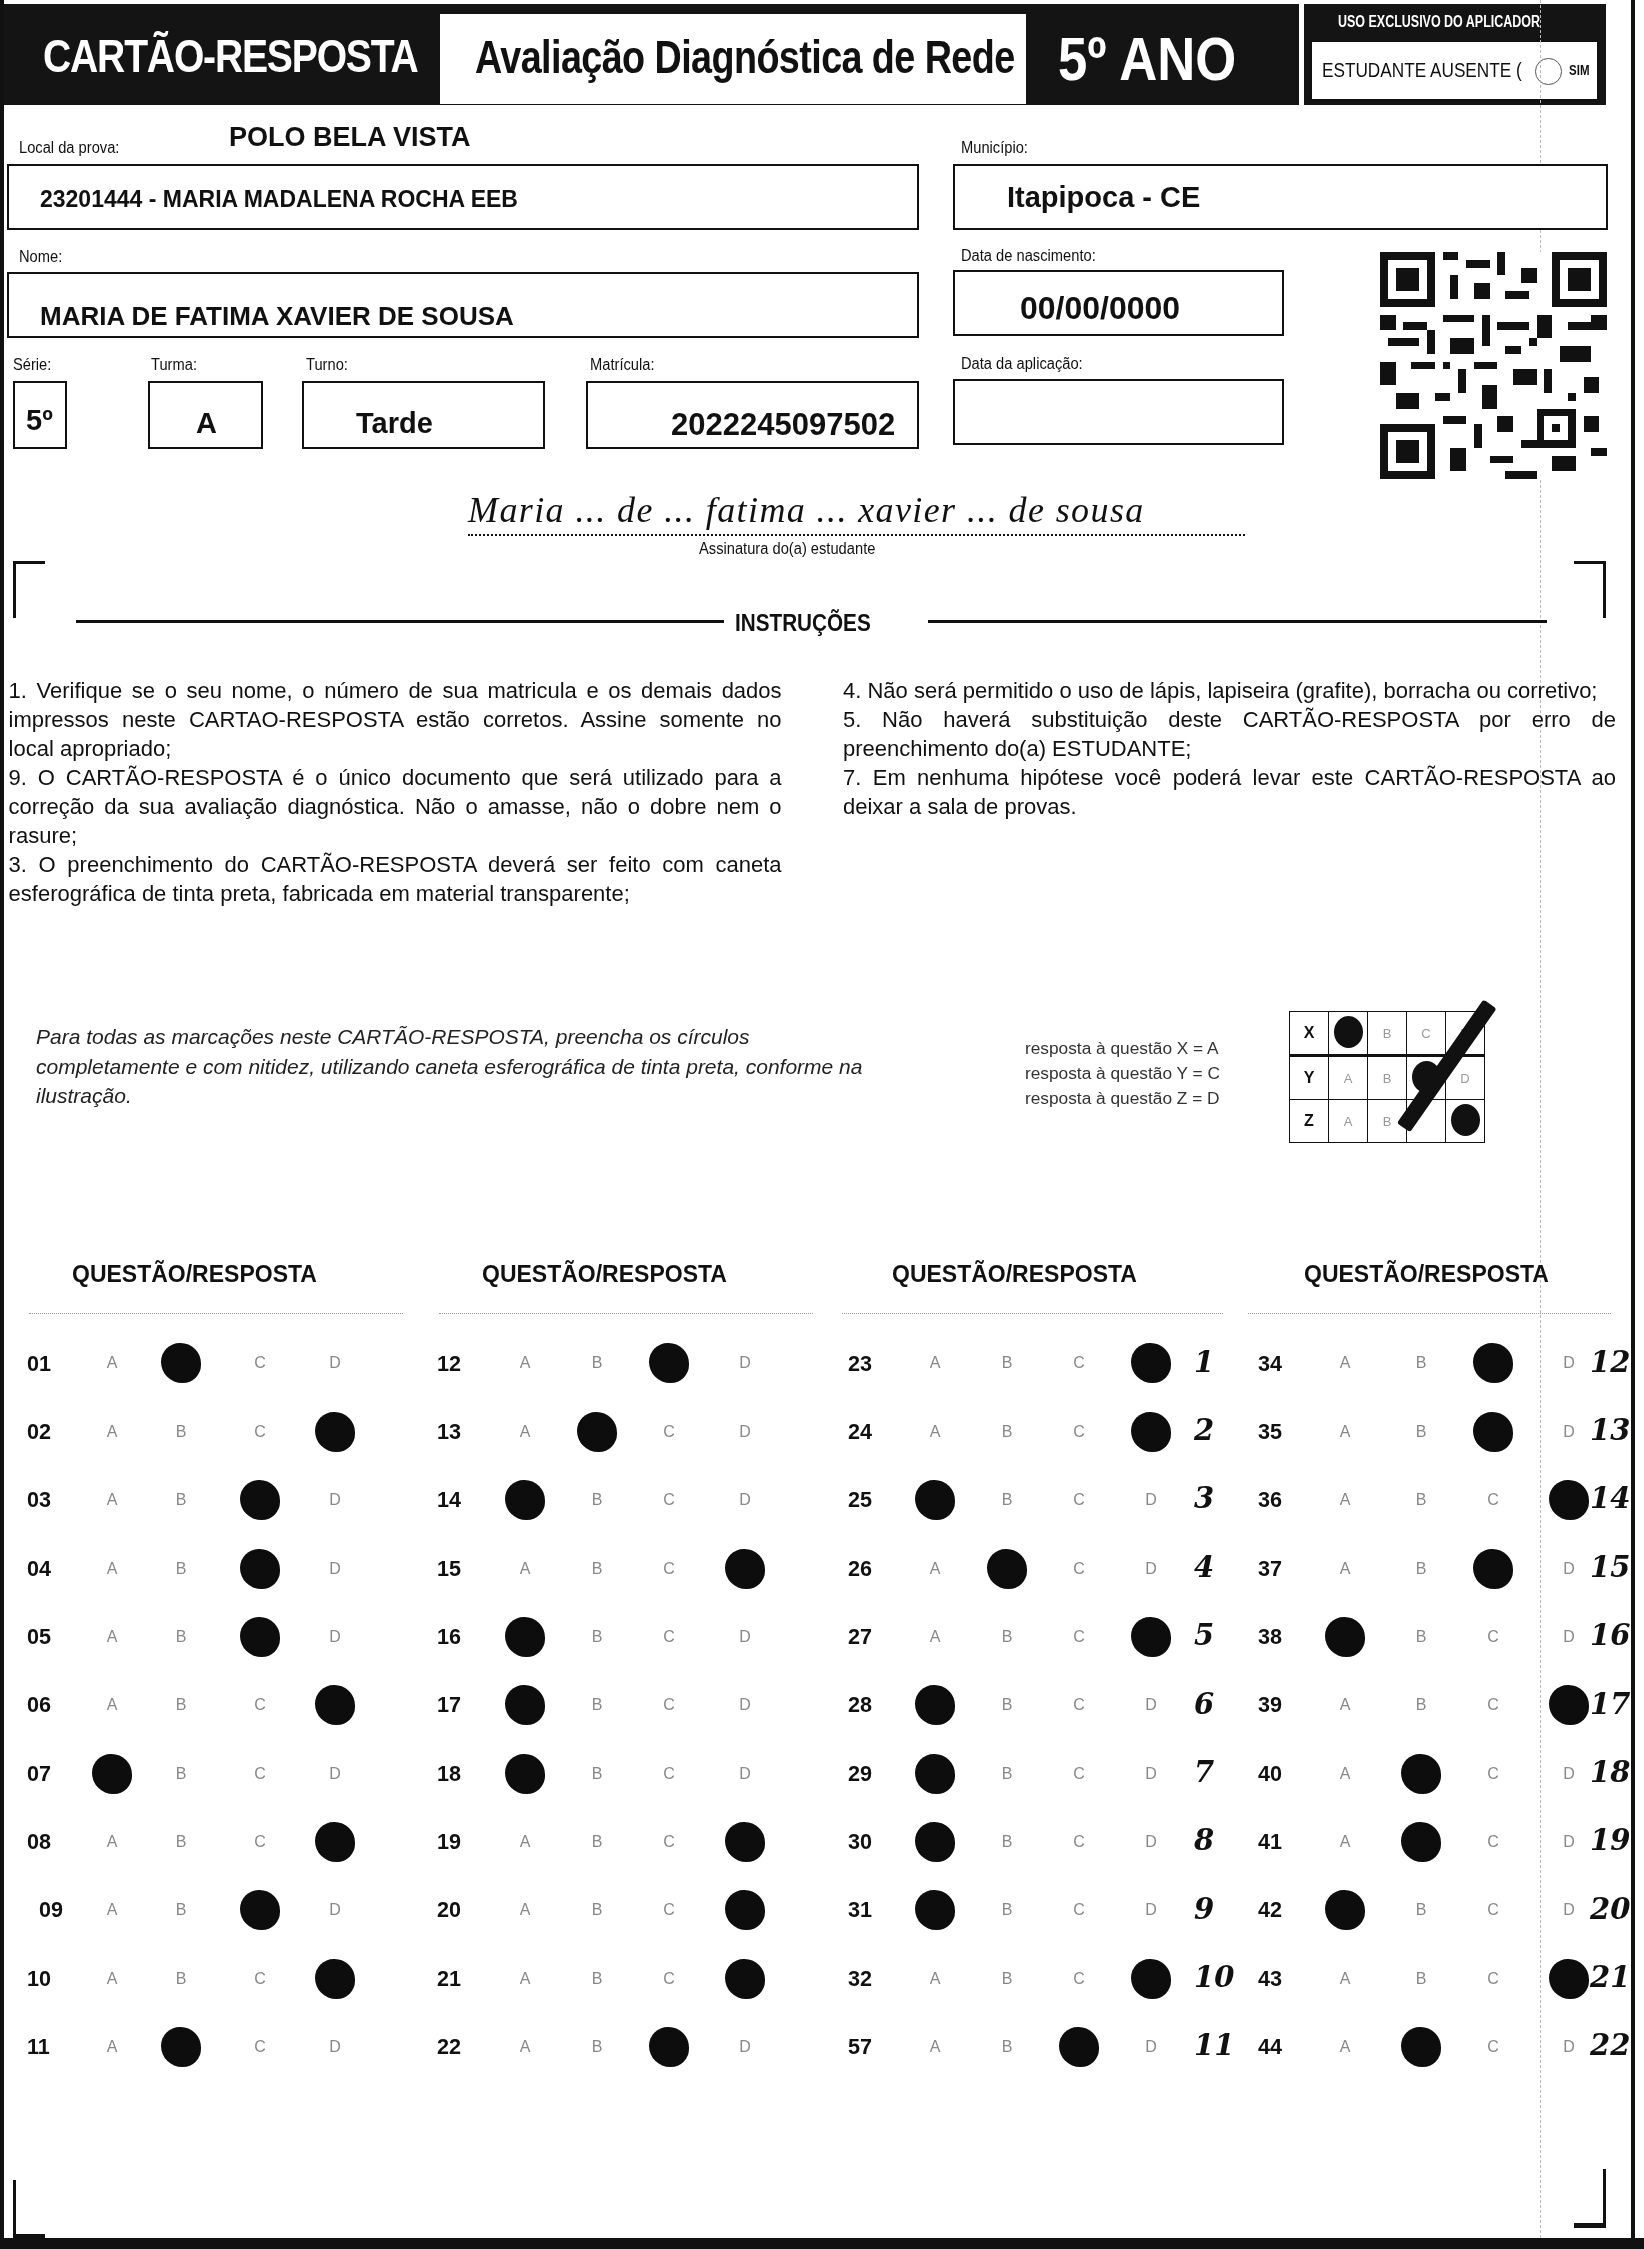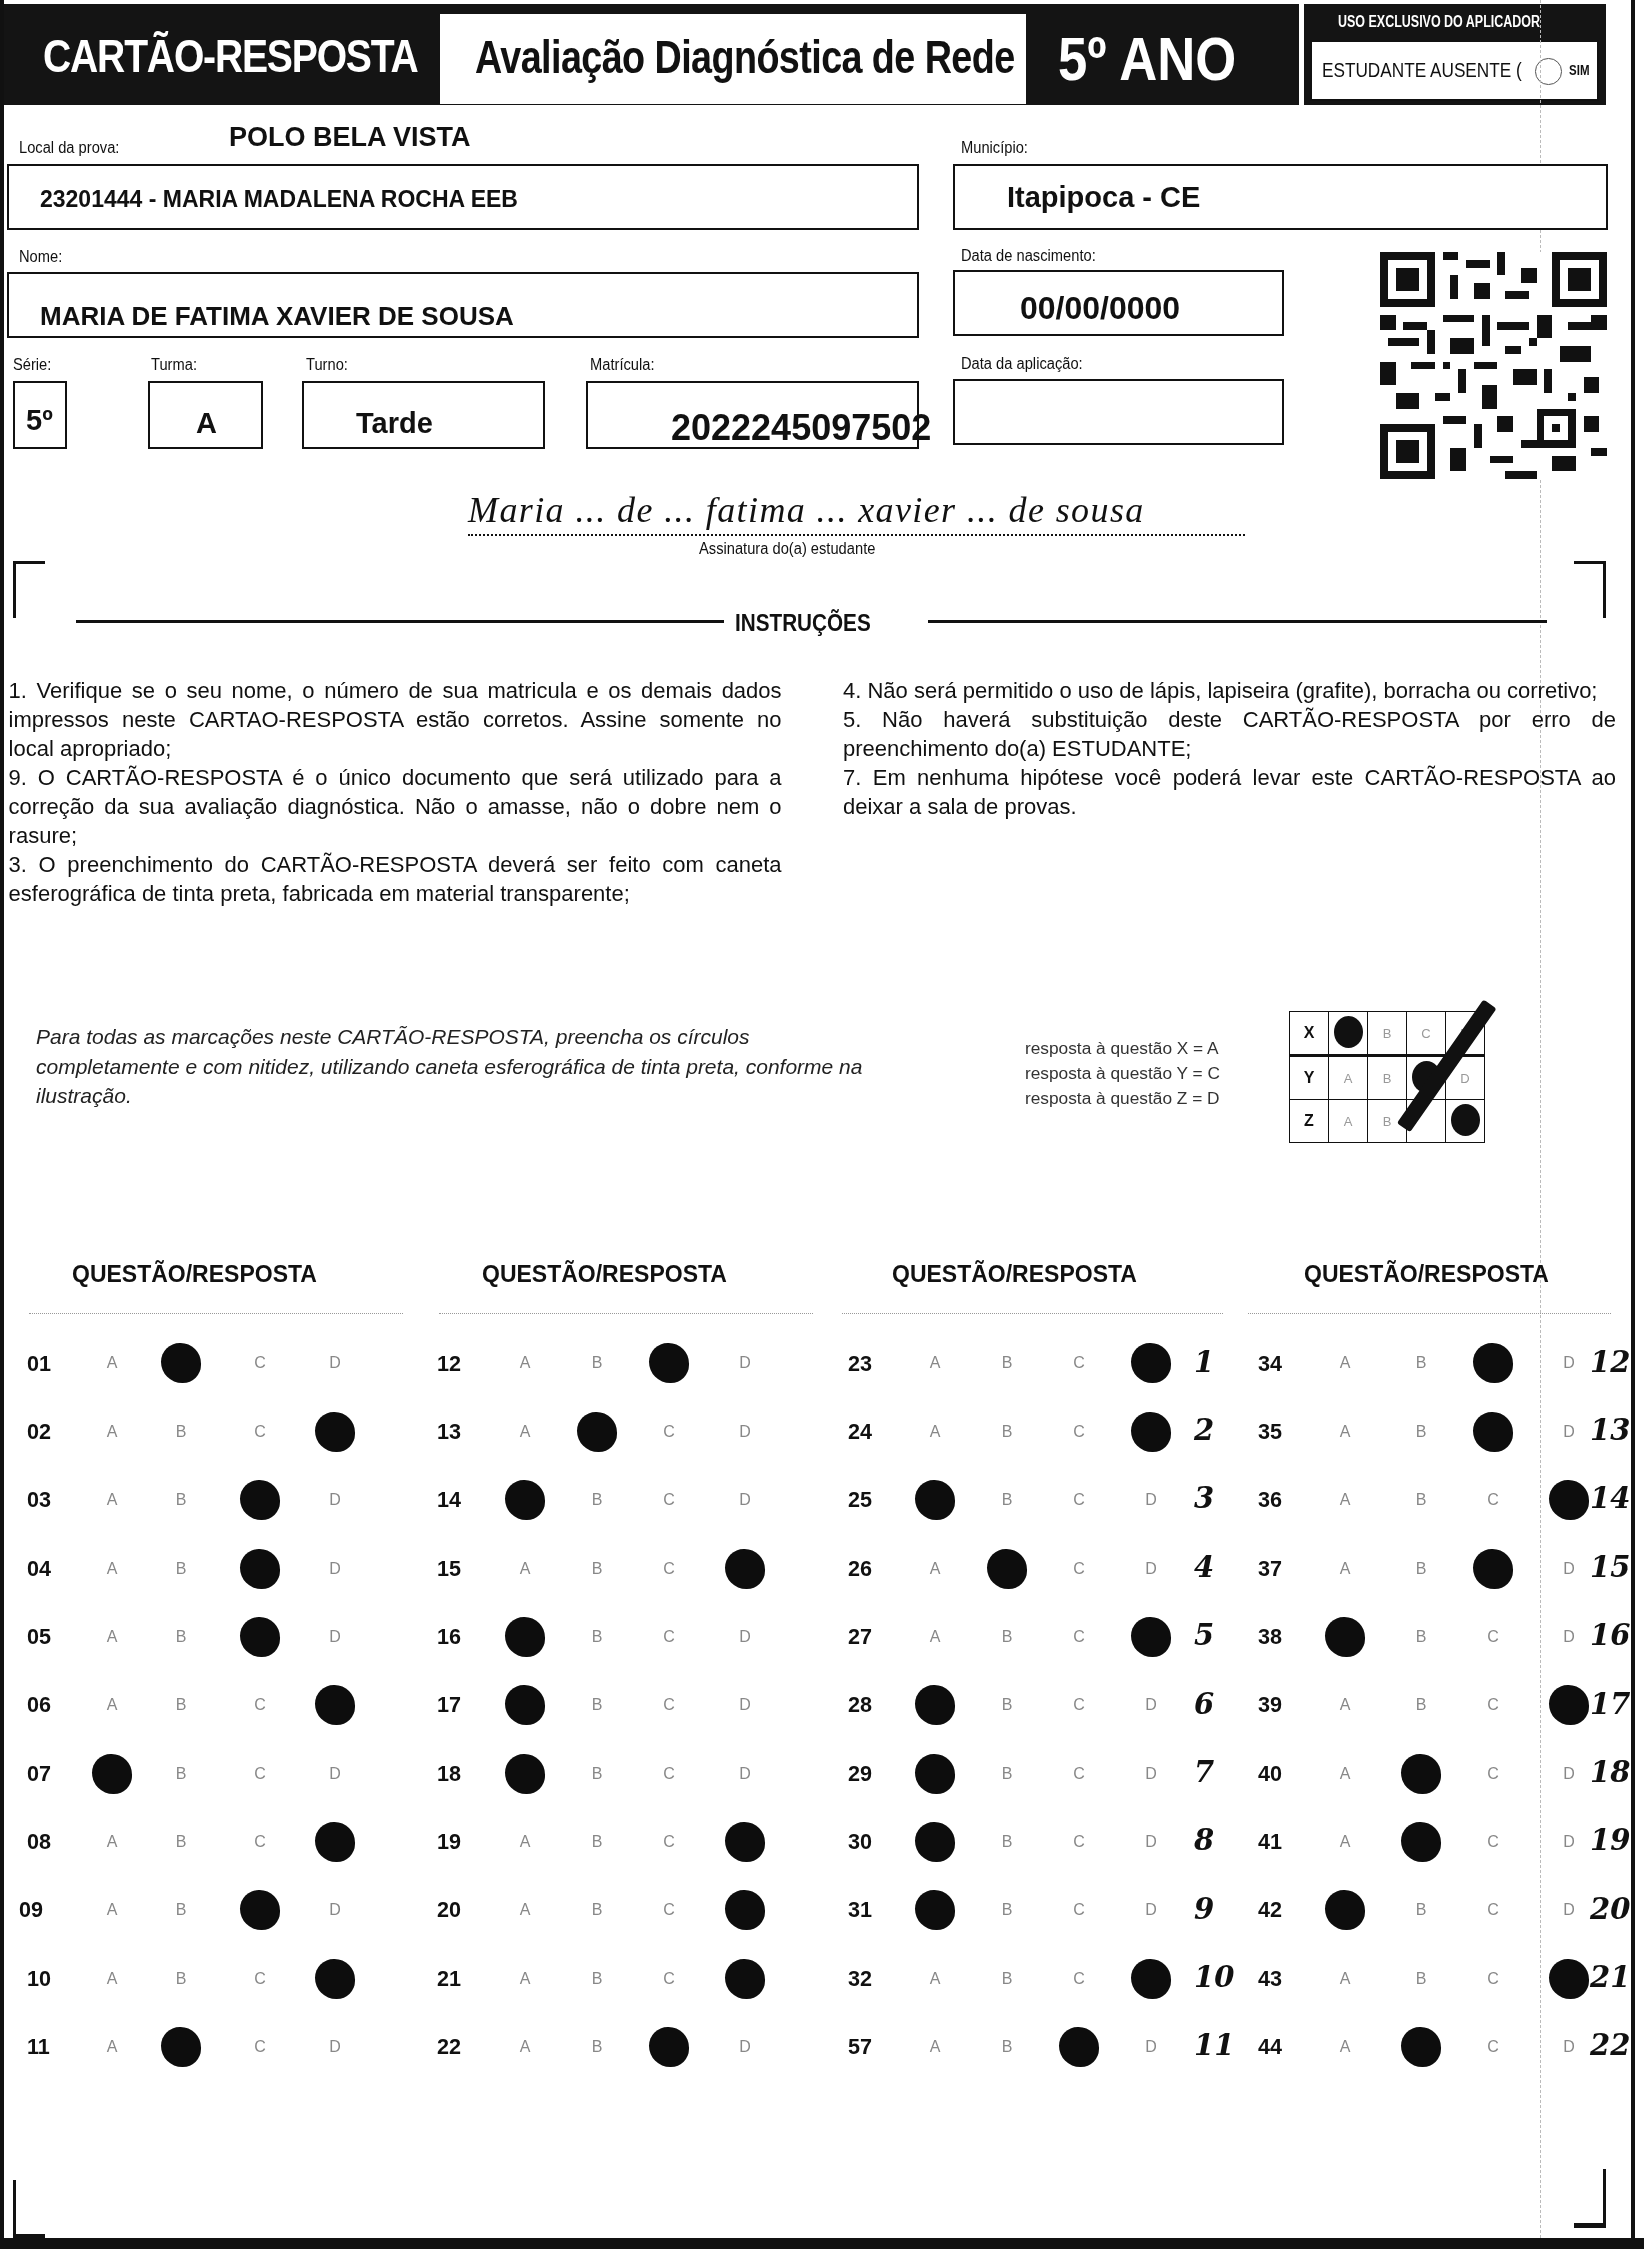--- a/index.html
+++ b/index.html
@@ -94,21 +94,21 @@
 <div class="lbl" style="left:151px;top:354px;">Turma:</div>
 <div class="box" style="left:148px;top:381px;width:115px;height:68px;"></div>
 <div class="val" style="left:196px;top:407px;font-size:29px;">A</div>
 
 <div class="lbl" style="left:306px;top:354px;">Turno:</div>
 <div class="box" style="left:302px;top:381px;width:243px;height:68px;"></div>
 <div class="val" style="left:356px;top:407px;font-size:29px;">Tarde</div>
 
 <div class="lbl" style="left:590px;top:354px;">Matrícula:</div>
 <div class="box" style="left:586px;top:381px;width:333px;height:68px;"></div>
-<div class="val" style="left:671px;top:407px;font-size:36px;text-align:right;">2022245097502</div>
+<div class="val" style="left:671px;top:407px;font-size:31px;text-align:right;">2022245097502</div>
 
 <div class="lbl" style="left:961px;top:353px;">Data da aplicação:</div>
 <div class="box" style="left:953px;top:379px;width:331px;height:66px;"></div>
 <div class="val" style="left:971px;top:396px;font-size:26px;"></div>
 
 <svg class="qr" viewBox="0 0 29 29" shape-rendering="crispEdges">
   <rect width="29" height="29" fill="#fff"></rect>
   <g fill="#111">
     <rect x="0" y="0" width="7" height="7"></rect>
       <rect x="1" y="1" width="5" height="5" fill="#fff"></rect>
@@ -262,21 +262,21 @@
     <div class="q-num" style="left: 27px; top: 1761px;">07</div>
     <div class="opt filled" style="left: 112px; top: 1774px;">A</div>
     <div class="opt" style="left: 181px; top: 1774px;">B</div>
     <div class="opt" style="left: 260px; top: 1774px;">C</div>
     <div class="opt" style="left: 335px; top: 1774px;">D</div>
     <div class="q-num" style="left: 27px; top: 1829px;">08</div>
     <div class="opt" style="left: 112px; top: 1842px;">A</div>
     <div class="opt" style="left: 181px; top: 1842px;">B</div>
     <div class="opt" style="left: 260px; top: 1842px;">C</div>
     <div class="opt filled" style="left: 335px; top: 1842px;">D</div>
-    <div class="q-num" style="left: 19px; top: 1897px;">09</div>
+    <div class="q-num" style="left: 39px; top: 1897px;">09</div>
     <div class="opt" style="left: 112px; top: 1910px;">A</div>
     <div class="opt" style="left: 181px; top: 1910px;">B</div>
     <div class="opt filled" style="left: 260px; top: 1910px;">C</div>
     <div class="opt" style="left: 335px; top: 1910px;">D</div>
     <div class="q-num" style="left: 27px; top: 1966px;">10</div>
     <div class="opt" style="left: 112px; top: 1979px;">A</div>
     <div class="opt" style="left: 181px; top: 1979px;">B</div>
     <div class="opt" style="left: 260px; top: 1979px;">C</div>
     <div class="opt filled" style="left: 335px; top: 1979px;">D</div>
     <div class="q-num" style="left: 27px; top: 2034px;">11</div>

